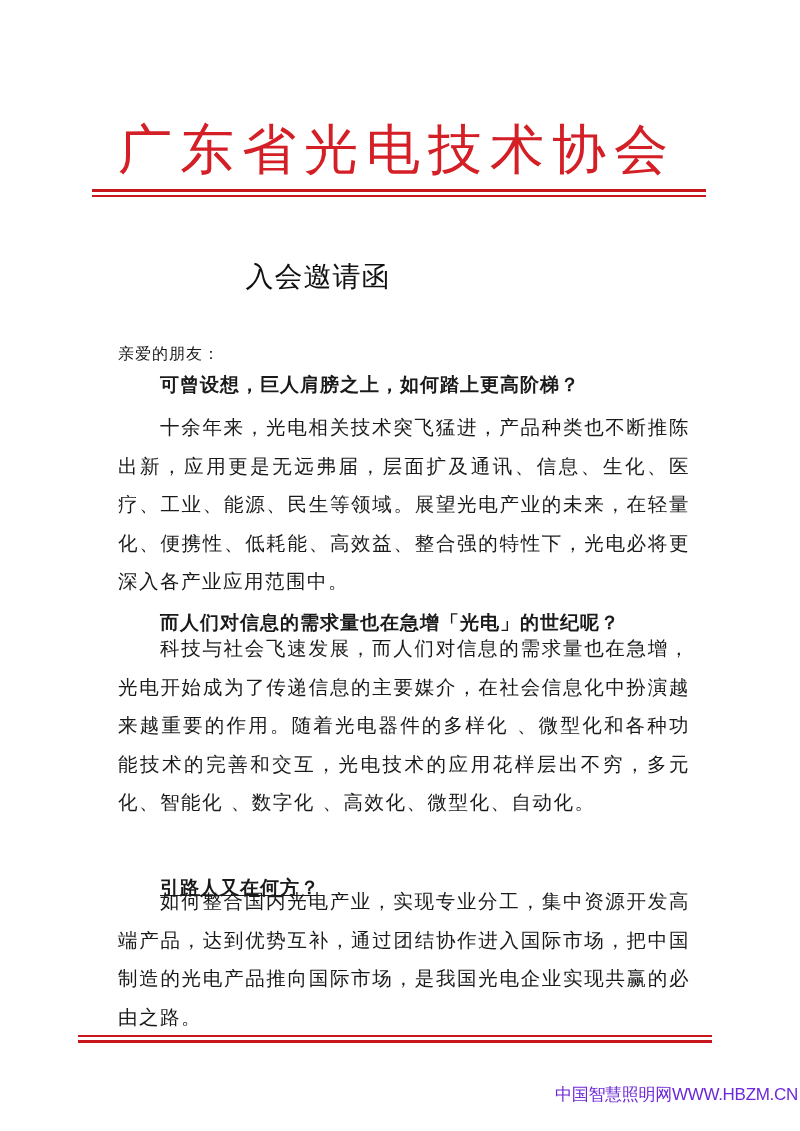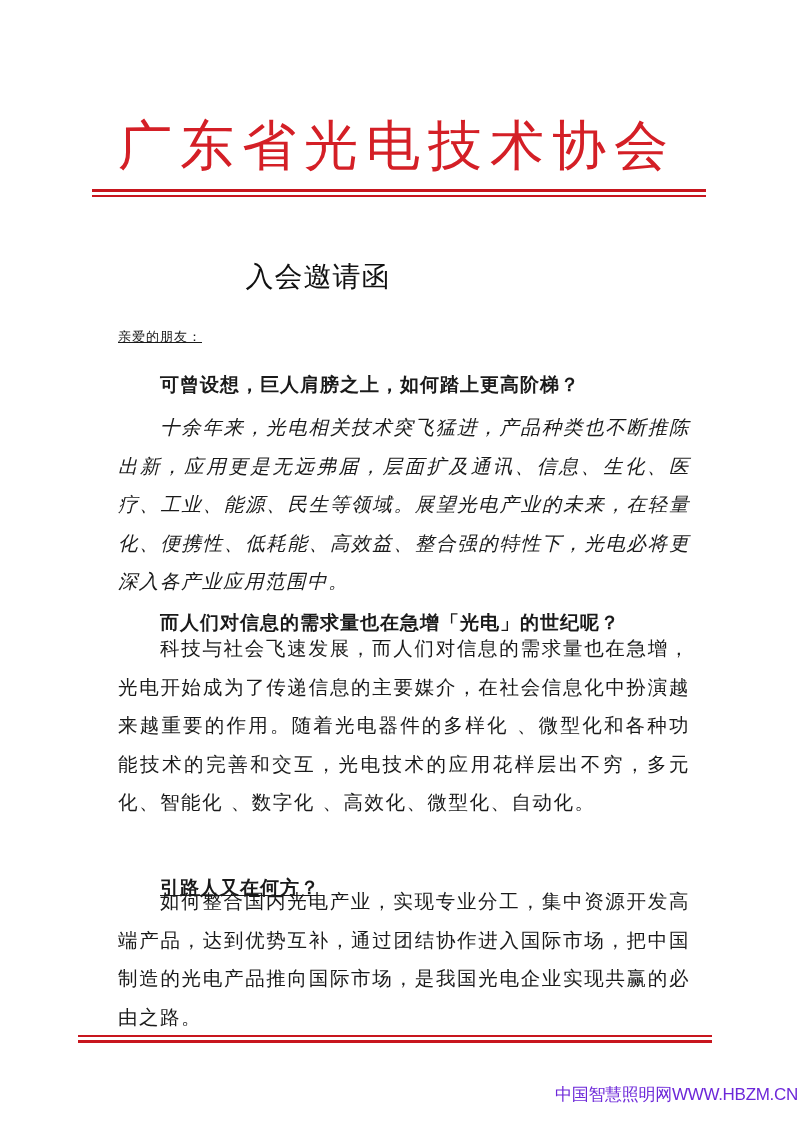--- a/index.html
+++ b/index.html
@@ -1,24 +1,24 @@
 <!DOCTYPE html>
 <html><head>
   <meta charset="utf-8">
   <style>
     html, body { margin: 0; padding: 0; background: #ffffff; }
     body { width: 800px; height: 1131px; position: relative; overflow: hidden;
            font-family: "DejaVu Serif", "Liberation Serif", serif; color: #1a1a1a; }
     .header-title { position: absolute; left: 118px; top: 118px; width: 560px;
-      font-family: Liberation Mono, monospace; font-size: 54px; color: #d41f26;
+      font-family: Liberation Serif, serif; font-size: 54px; color: #d41f26;
       letter-spacing: 8px; line-height: 64px; white-space: nowrap; }
     .rule { position: absolute; background: #c8161e; }
     .doc-title { position: absolute; left: 0; width: 636px; top: 258px; text-align: center;
       font-size: 28px; letter-spacing: 1px; color: #111; }
-    .salutation { position: absolute; left: 118px; top: 328px; font-size: 13px; letter-spacing: 1px; text-decoration: underline; }
+    .salutation { position: absolute; left: 118px; top: 344px; font-size: 16px; letter-spacing: 1px; }
     .heading { position: absolute; left: 160px; font-size: 19px; font-weight: bold;
       letter-spacing: 1px; font-family: "DejaVu Sans", sans-serif; }
     .para { position: absolute; left: 118px; width: 572px; font-size: 19.5px;
       line-height: 38.5px; text-indent: 42px; text-align: justify; letter-spacing: 1.5px; }
     .watermark { position: absolute; left: 555px; top: 1083px; font-size: 17px;
       font-family: "Liberation Sans", sans-serif; color: #6d28d9; white-space: nowrap; letter-spacing: -0.3px; }
   </style>
 </head>
 <body>
 
@@ -26,21 +26,21 @@
   <div class="header-title">广东省光电技术协会</div>
   <div class="rule" style="left:92px; top:189px; width:614px; height:3px;"></div>
   <div class="rule" style="left:92px; top:195px; width:614px; height:1.5px;"></div>
 </div>
 
 <div>
   <div class="doc-title">入会邀请函</div>
   <div class="salutation">亲爱的朋友：</div>
 
   <div class="heading" style="top:372px;">可曾设想，巨人肩膀之上，如何踏上更高阶梯？</div>
-  <div class="para" style="top:409px;font-style:italic;">十余年来，光电相关技术突飞猛进，产品种类也不断推陈出新，应用更是无远弗届，层面扩及通讯、信息、生化、医疗、工业、能源、民生等领域。展望光电产业的未来，在轻量化、便携性、低耗能、高效益、整合强的特性下，光电必将更深入各产业应用范围中。</div>
+  <div class="para" style="top:409px;">十余年来，光电相关技术突飞猛进，产品种类也不断推陈出新，应用更是无远弗届，层面扩及通讯、信息、生化、医疗、工业、能源、民生等领域。展望光电产业的未来，在轻量化、便携性、低耗能、高效益、整合强的特性下，光电必将更深入各产业应用范围中。</div>
 
   <div class="heading" style="top:610px;">而人们对信息的需求量也在急增「光电」的世纪呢？</div>
   <div class="para" style="top:630px;">科技与社会飞速发展，而人们对信息的需求量也在急增，光电开始成为了传递信息的主要媒介，在社会信息化中扮演越来越重要的作用。随着光电器件的多样化 、微型化和各种功能技术的完善和交互，光电技术的应用花样层出不穷，多元化、智能化 、数字化 、高效化、微型化、自动化。</div>
 
   <div class="heading" style="top:875px;text-decoration:underline;">引路人又在何方？</div>
   <div class="para" style="top:883px;">如何整合国内光电产业，实现专业分工，集中资源开发高端产品，达到优势互补，通过团结协作进入国际市场，把中国制造的光电产品推向国际市场，是我国光电企业实现共赢的必由之路。</div>
 </div>
 
 <div>
   <div class="rule" style="left:78px; top:1035px; width:634px; height:1.5px;"></div>

